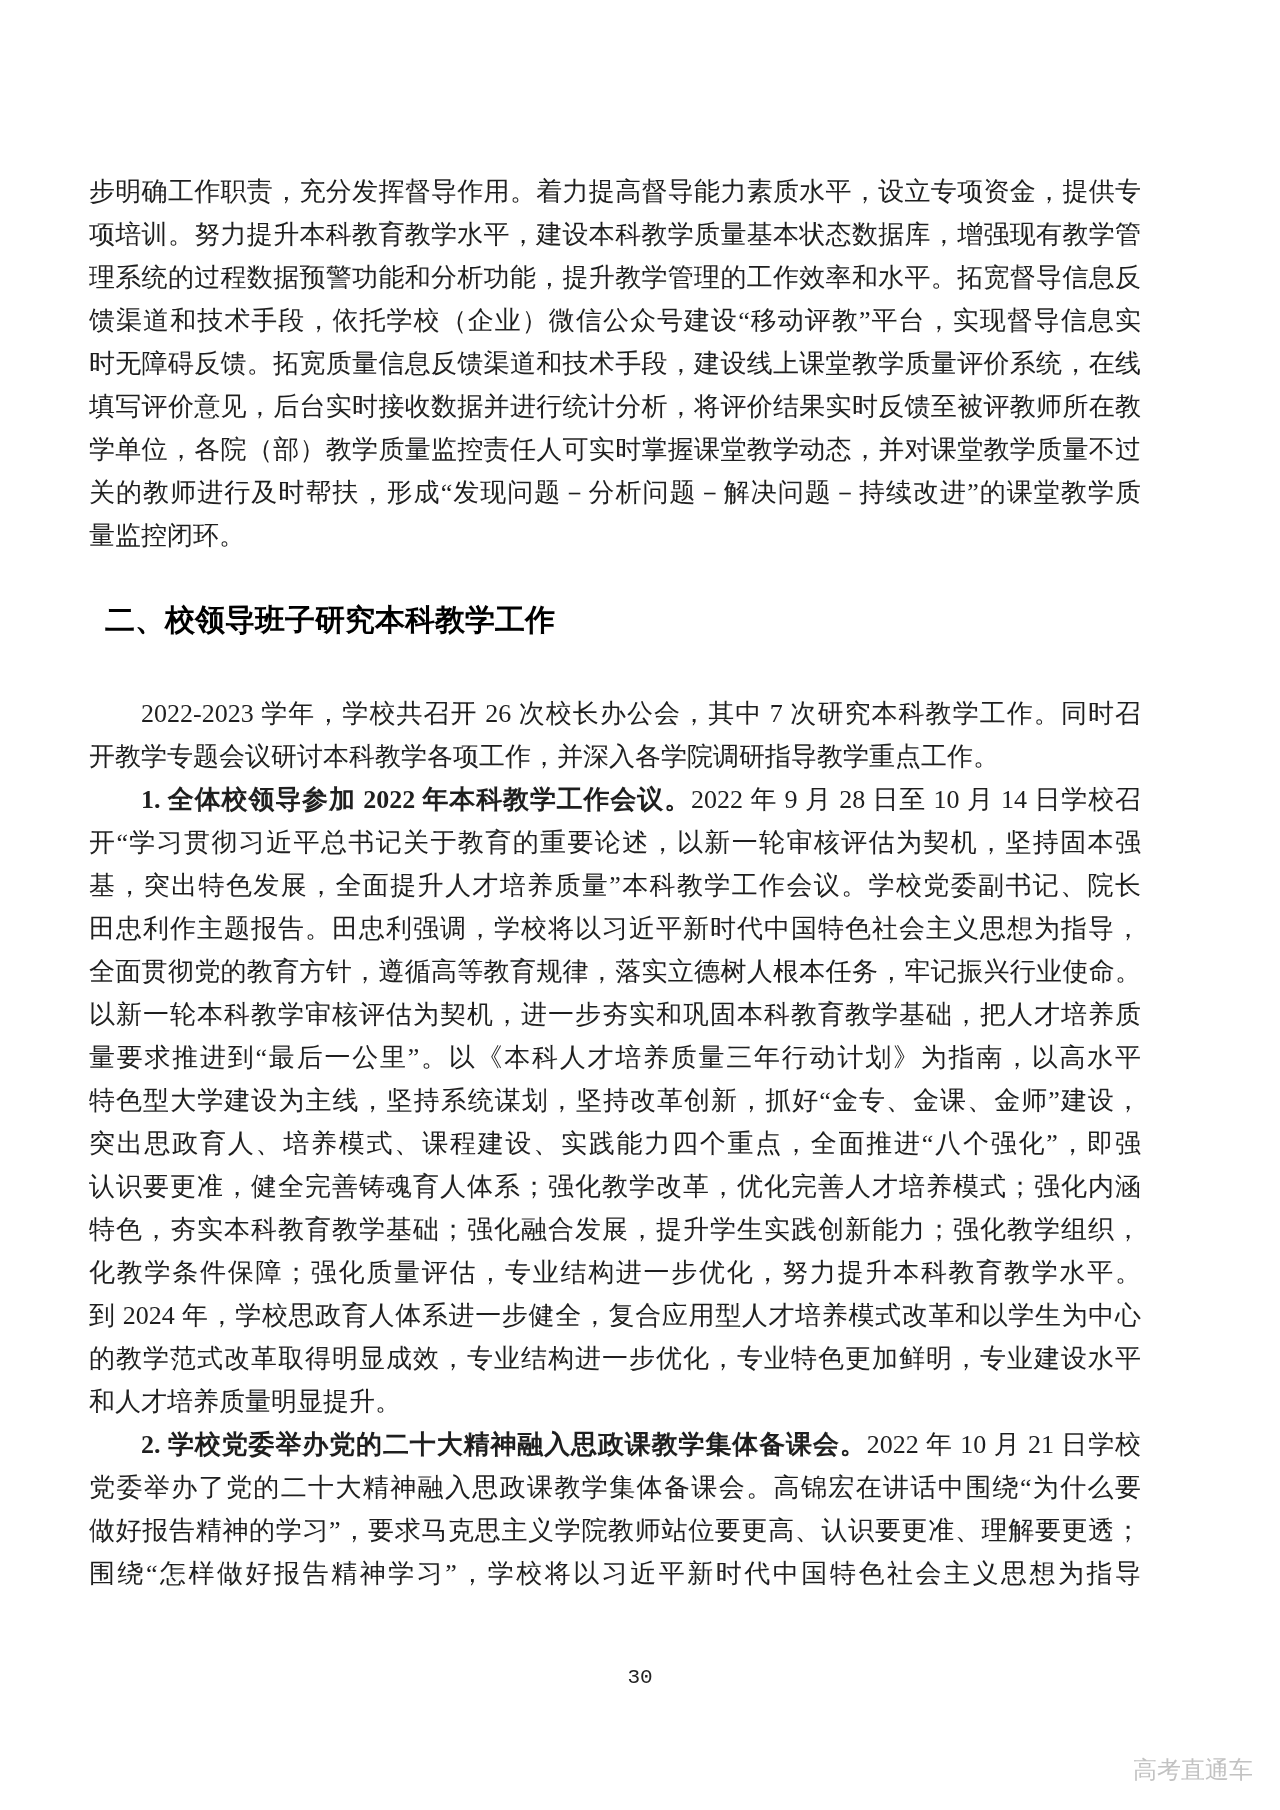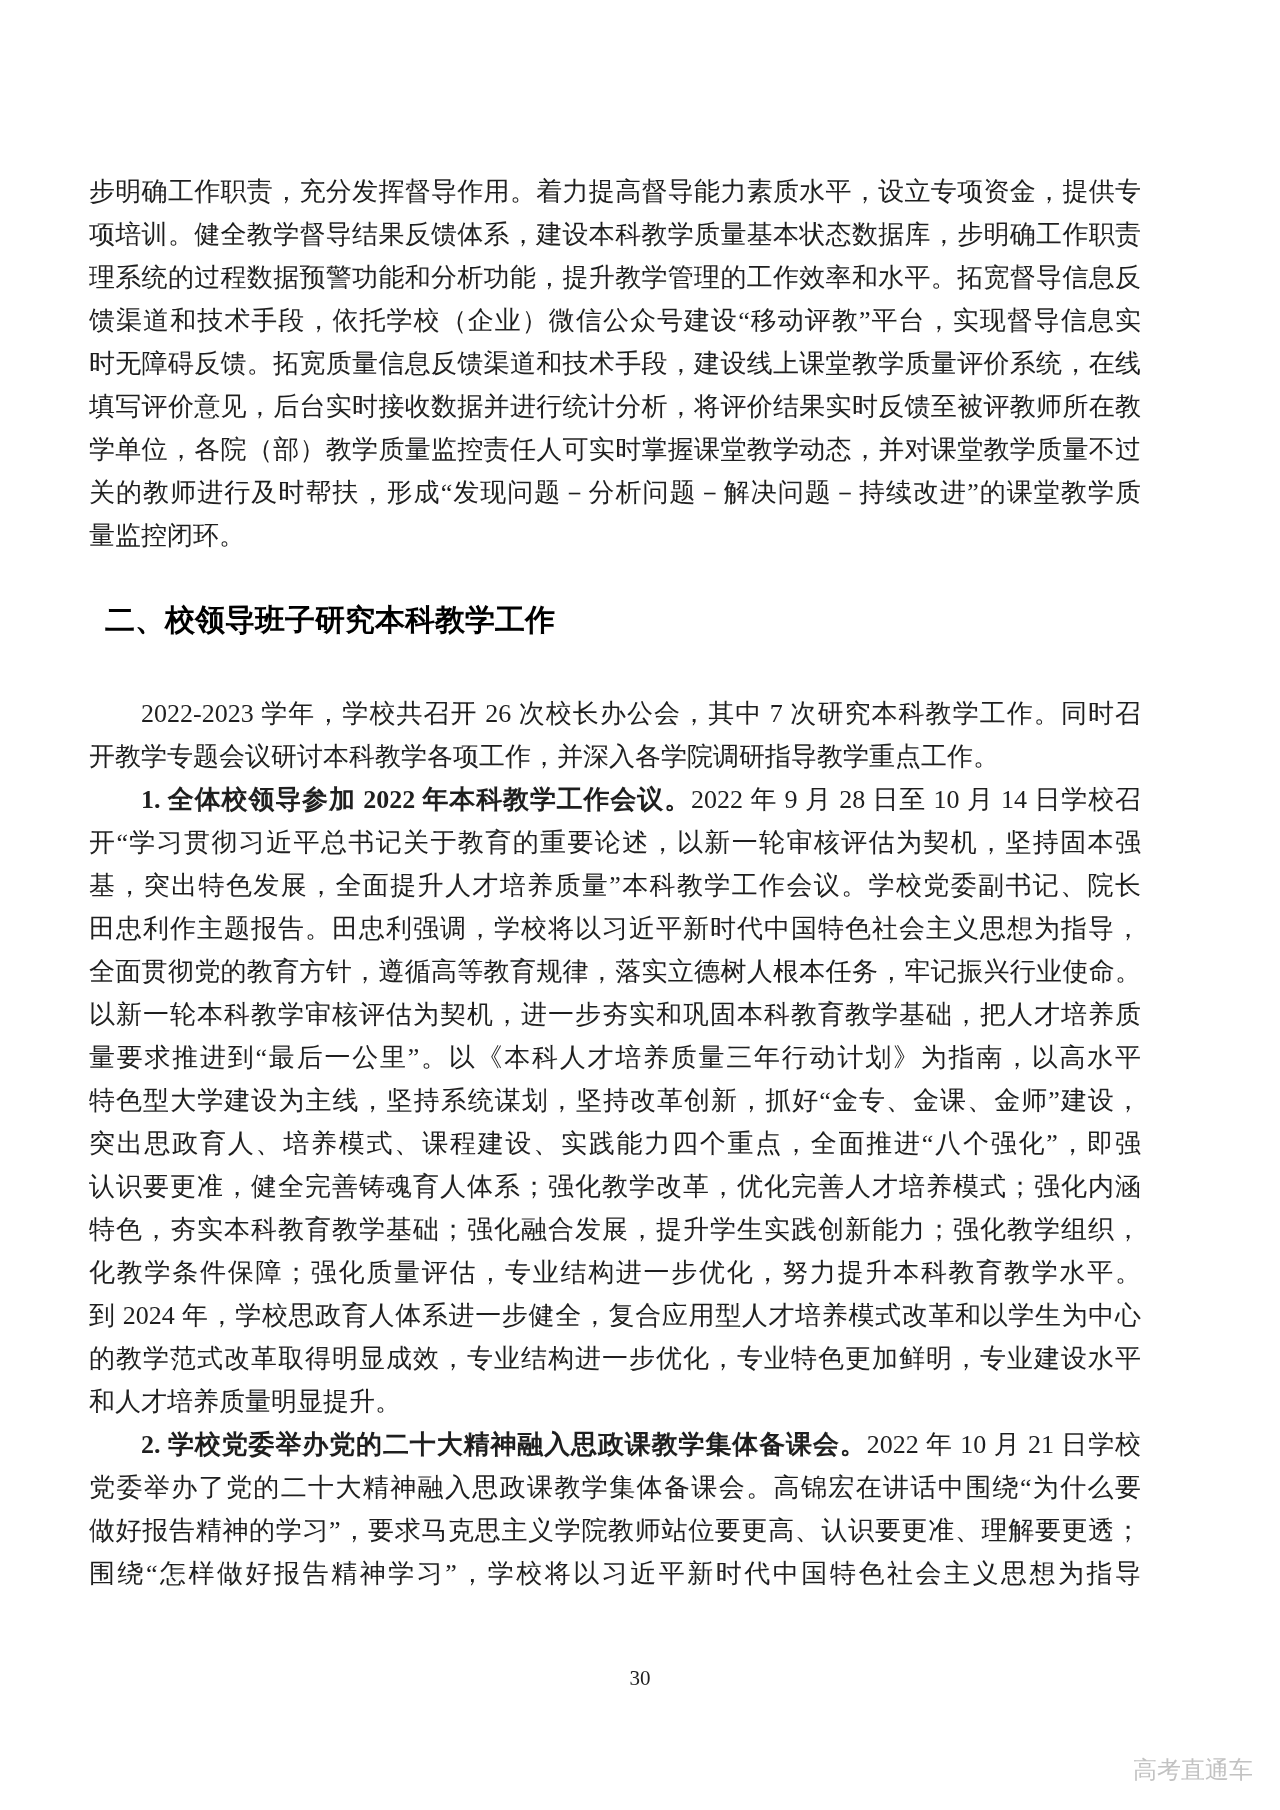--- a/index.html
+++ b/index.html
@@ -47,38 +47,39 @@
     color: #000000;
   }
   .page-number {
     position: absolute;
     left: 0;
     top: 1666px;
     width: 1280px;
     text-align: center;
     font-size: 21px;
     color: #222222;
+    font-family: Liberation Mono, monospace;
   }
   .watermark {
     position: absolute;
     right: 27px;
     top: 1754px;
     font-size: 24px;
     color: #c2c2c2;
     font-family: "Liberation Sans", "DejaVu Sans", sans-serif;
   }
 </style>
 </head>
 <body>
 
 <div class="page">
 
   <div class="textblock" id="para1">
     <span class="line just">步明确工作职责，充分发挥督导作用。着力提高督导能力素质水平，设立专项资金，提供专</span>
-    <span class="line just">项培训。健全教学督导结果反馈体系，建设本科教学质量基本状态数据库，步明确工作职责</span>
+    <span class="line just">项培训。努力提升本科教育教学水平，建设本科教学质量基本状态数据库，增强现有教学管</span>
     <span class="line just">理系统的过程数据预警功能和分析功能，提升教学管理的工作效率和水平。拓宽督导信息反</span>
     <span class="line just">馈渠道和技术手段，依托学校（企业）微信公众号建设“移动评教”平台，实现督导信息实</span>
     <span class="line just">时无障碍反馈。拓宽质量信息反馈渠道和技术手段，建设线上课堂教学质量评价系统，在线</span>
     <span class="line just">填写评价意见，后台实时接收数据并进行统计分析，将评价结果实时反馈至被评教师所在教</span>
     <span class="line just">学单位，各院（部）教学质量监控责任人可实时掌握课堂教学动态，并对课堂教学质量不过</span>
     <span class="line just">关的教师进行及时帮扶，形成“发现问题－分析问题－解决问题－持续改进”的课堂教学质</span>
     <span class="line nat">量监控闭环。</span>
   </div>
 
   <div class="section-heading">二、校领导班子研究本科教学工作</div>

